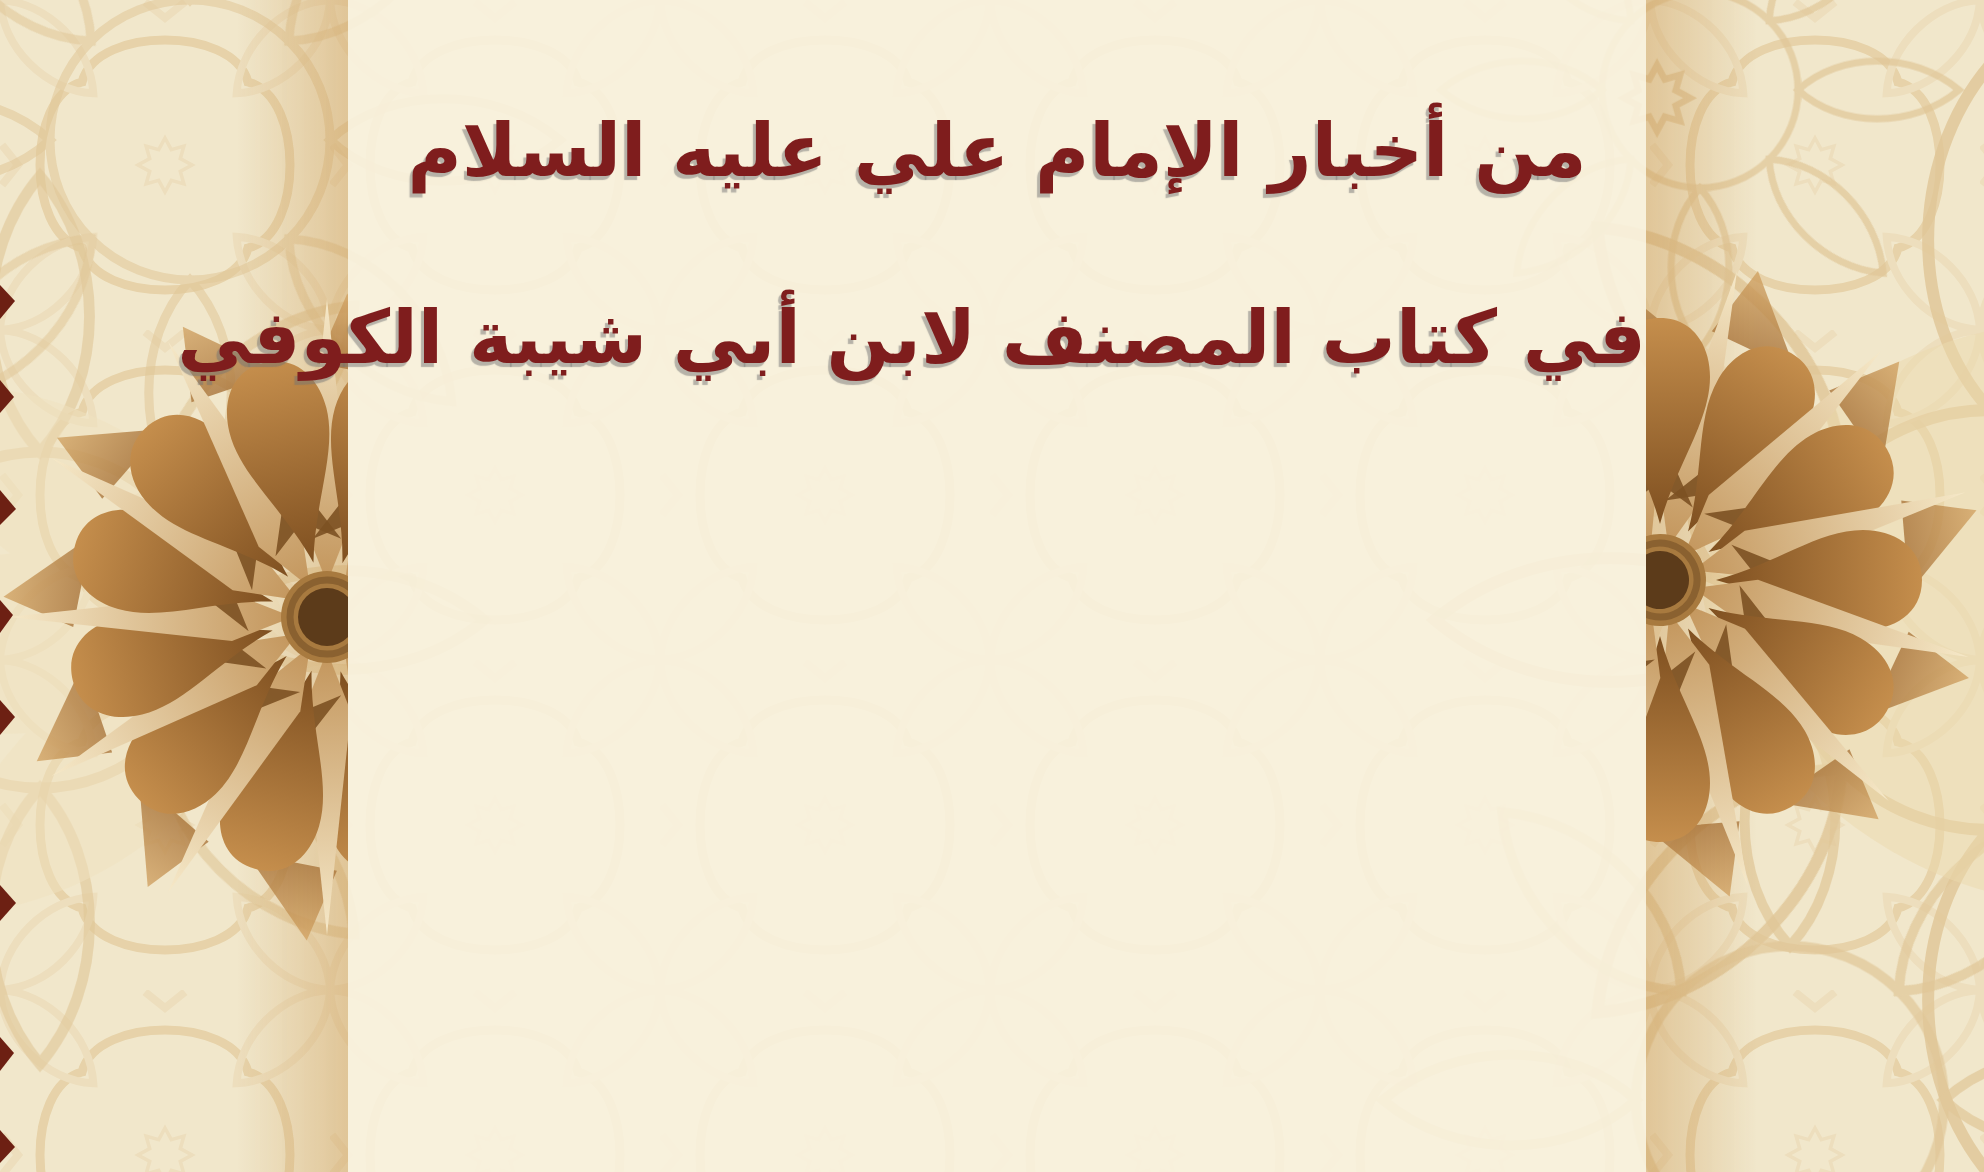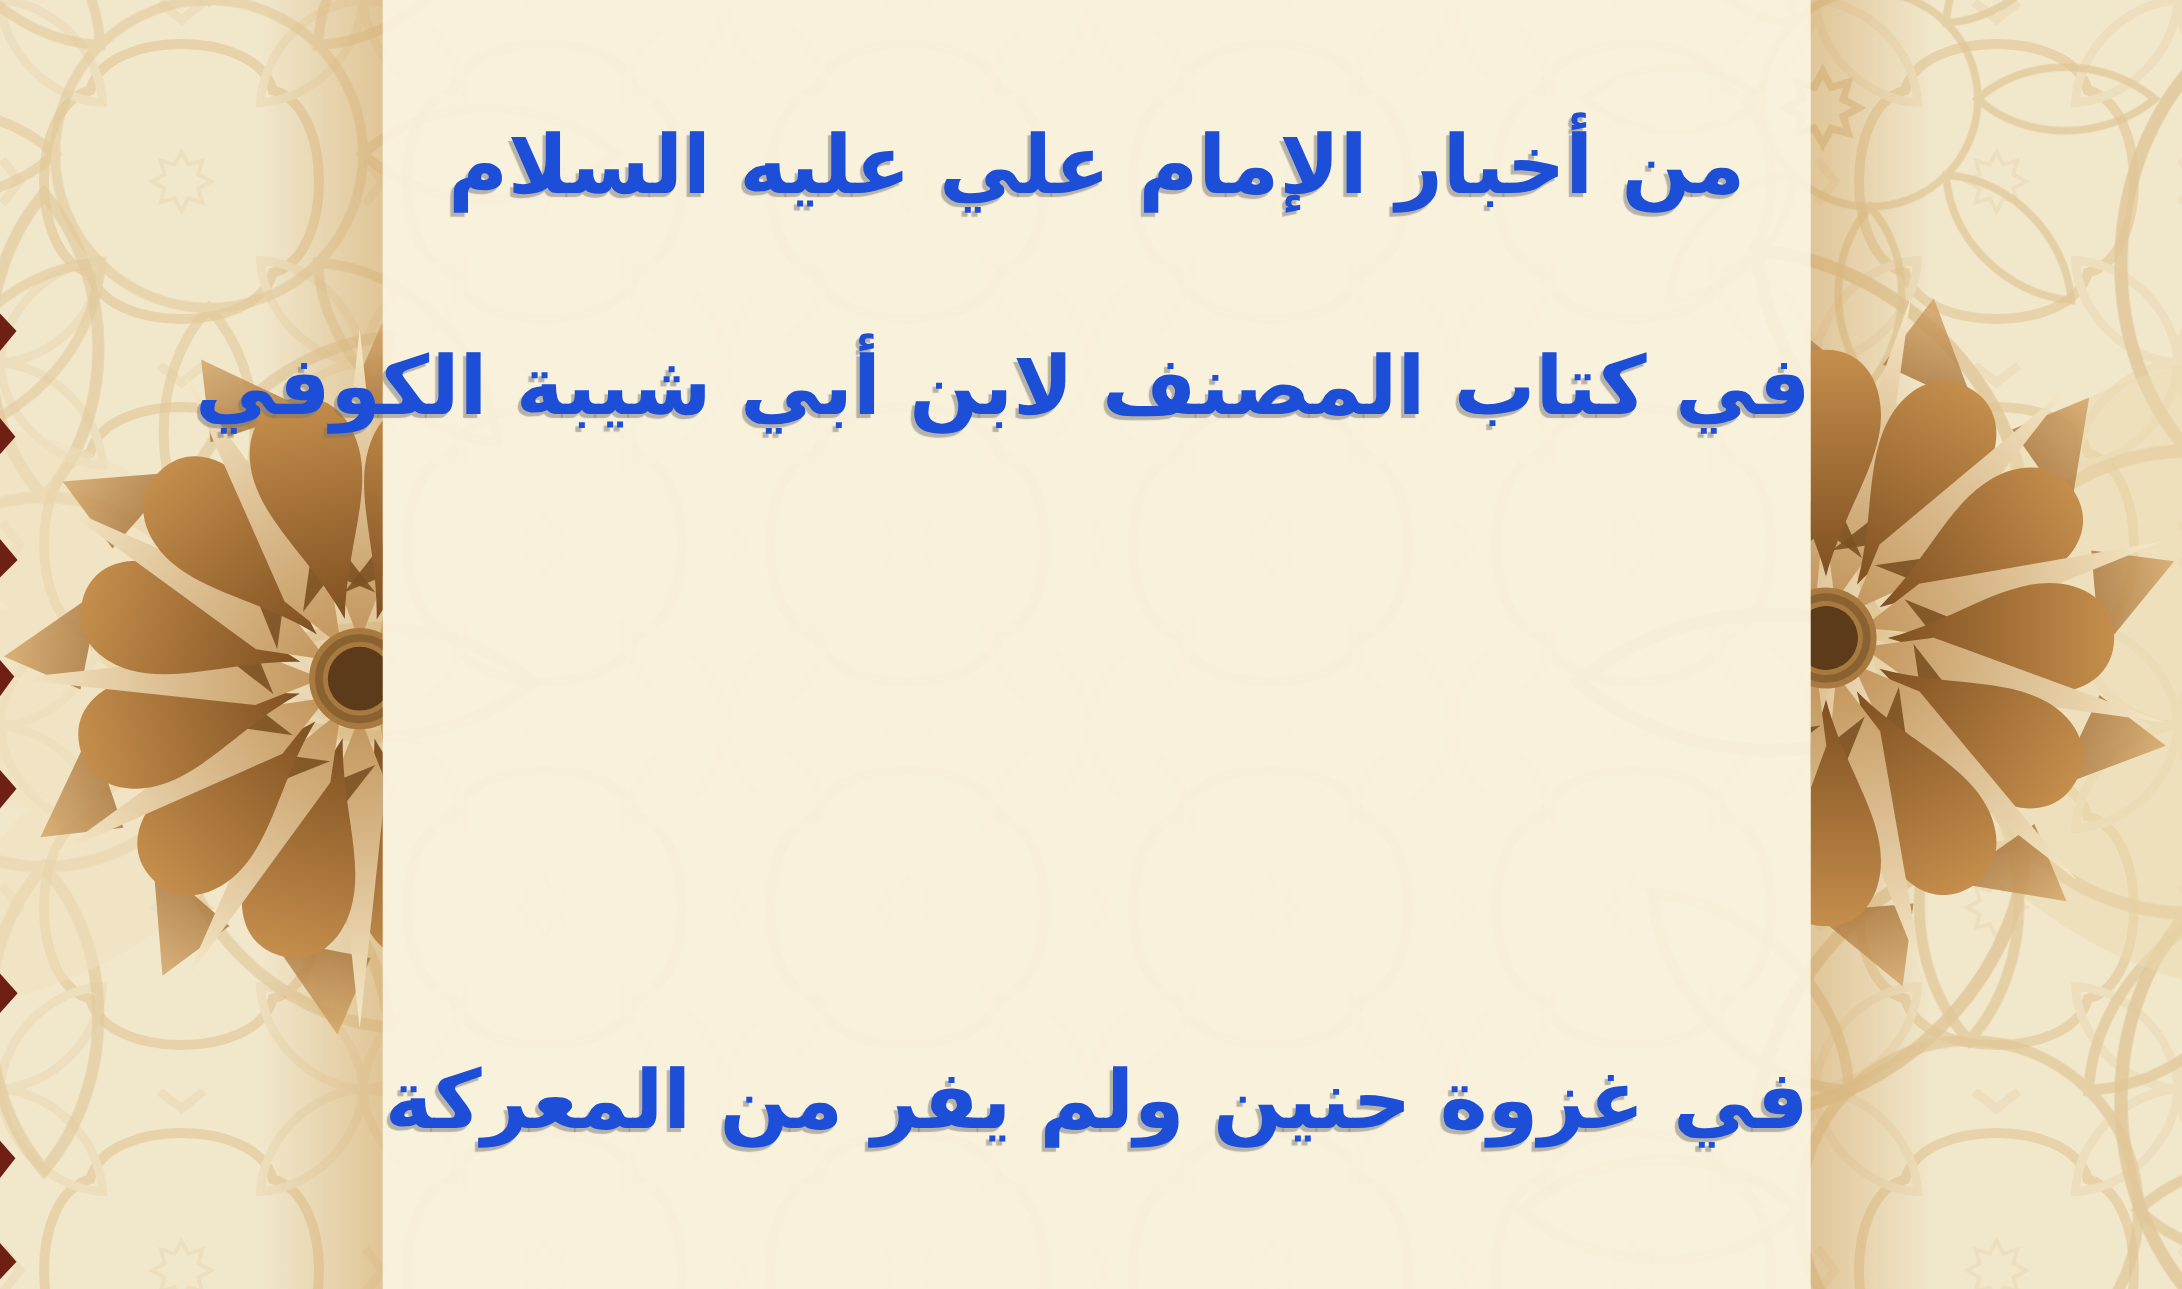--- a/index.html
+++ b/index.html
@@ -23,25 +23,25 @@
   .rosette-svg.right{left:-316px;top:250px;}
   .maroon-svg{position:absolute;left:0;top:285px;}
   .panel{
     position:absolute;left:348px;top:0;width:1298px;height:1172px;
     background:rgba(248,242,222,0.9);
   }
   .line{
     position:absolute;left:0;right:0;height:150px;
     direction:rtl;text-align:center;white-space:nowrap;
     font-weight:700;font-size:74px;line-height:150px;
-    color:#1d4ed8;
+    color:#7f1d1d;
     text-shadow:-3px 4px 1px rgba(115,115,115,0.5);
   }
   .line.l1{top:75px;}
-  .line.l2{top:276px;}
+  .line.l2{top:262px;}
   .line.l3{top:490px;}
   .line.l4{top:715px;}
   .line.l5{top:925px;}
 </style>
 </head>
 <body>
 
 <div class="canvas">
 
   <svg width="0" height="0" style="position:absolute">
@@ -185,16 +185,15 @@
 
   <div class="ornament-clip right">
     <svg class="rosette-svg right" width="660" height="660" viewBox="-330 -330 660 660">
       <use href="#sunflower" transform="rotate(14)"></use>
     </svg>
   </div>
 
   <div class="panel">
     <div class="line l1">من أخبار الإمام علي عليه السلام</div>
     <div class="line l2">في كتاب المصنف لابن أبي شيبة الكوفي</div>
-    <div class="line l5">في غزوة حنين ولم يفر من المعركة</div>
   </div>
 
 </div>
 
 </body></html>

